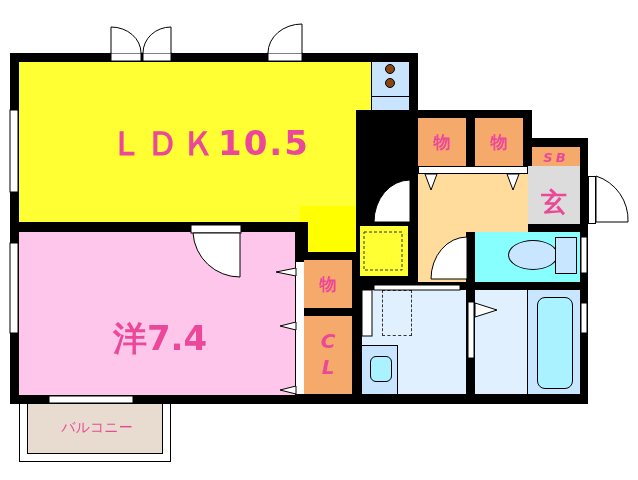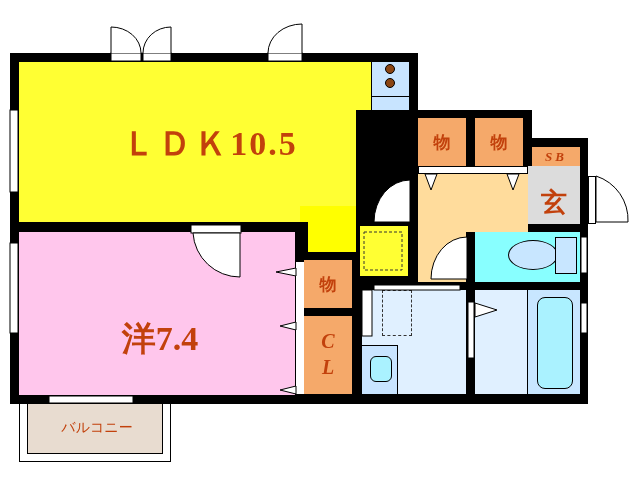--- a/index.html
+++ b/index.html
@@ -1,18 +1,18 @@
 <!DOCTYPE html>
 <html><head>
 <meta charset="utf-8">
 <style>
   html,body{margin:0;padding:0;background:#fff;}
   body{width:638px;height:480px;position:relative;overflow:hidden;font-family:"DejaVu Sans",sans-serif;}
   .abs{position:absolute;box-sizing:border-box;}
-  .lbl{position:absolute;display:flex;align-items:center;justify-content:center;font-weight:bold;color:#c2410c;white-space:nowrap;font-family:Liberation Serif, serif;}
+  .lbl{position:absolute;display:flex;align-items:center;justify-content:center;font-weight:bold;color:#ec4899;white-space:nowrap;}
   svg{position:absolute;left:0;top:0;}
 </style>
 </head>
 <body>
 
 <div class="abs" style="left:19px;top:402px;width:152px;height:60px;border:1px solid #000;background:#fff;"></div>
 <div class="abs" style="left:27px;top:402px;width:136px;height:52px;border:1px solid #000;background:#E8DCD0;"></div>
 <div class="lbl" style="left:27px;top:410px;width:140px;height:36px;font-size:14px;font-weight:normal;">バルコニー</div>
 
 <div class="abs" style="left:10px;top:53px;width:408px;height:15px;background:#000;"></div>

